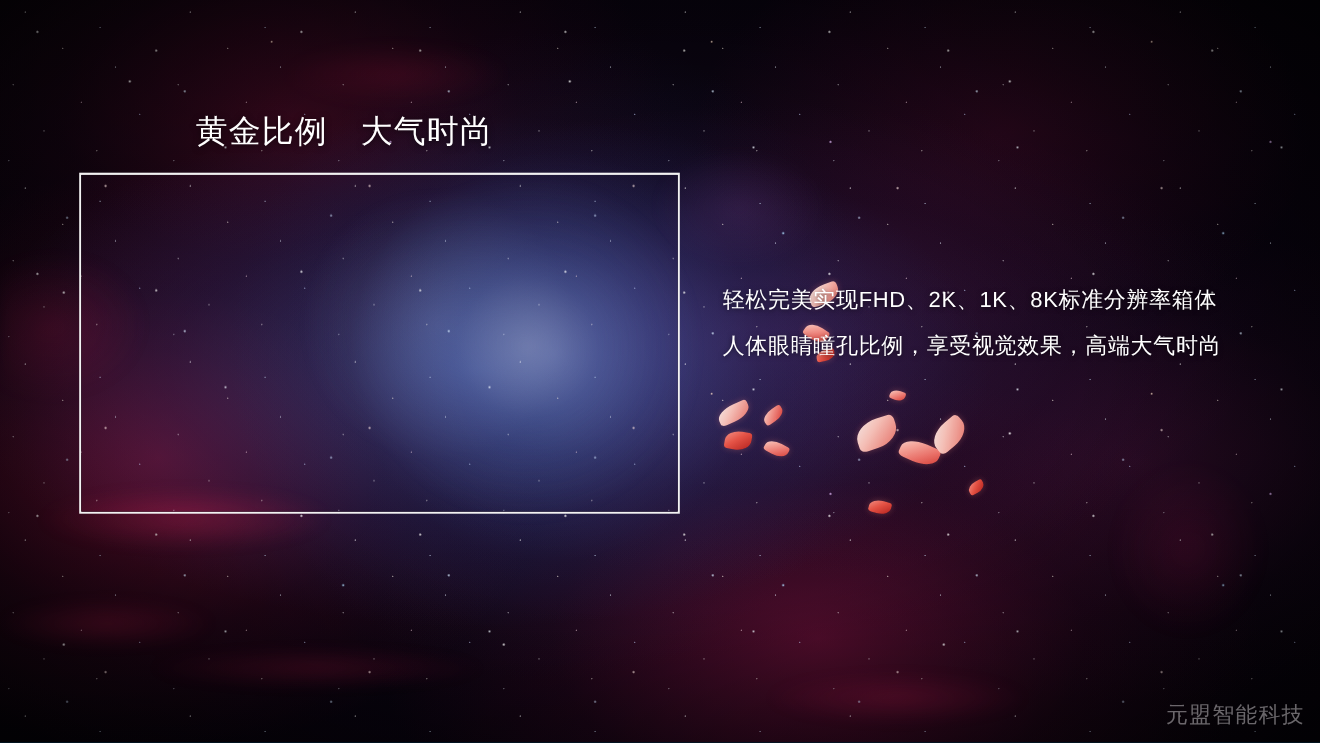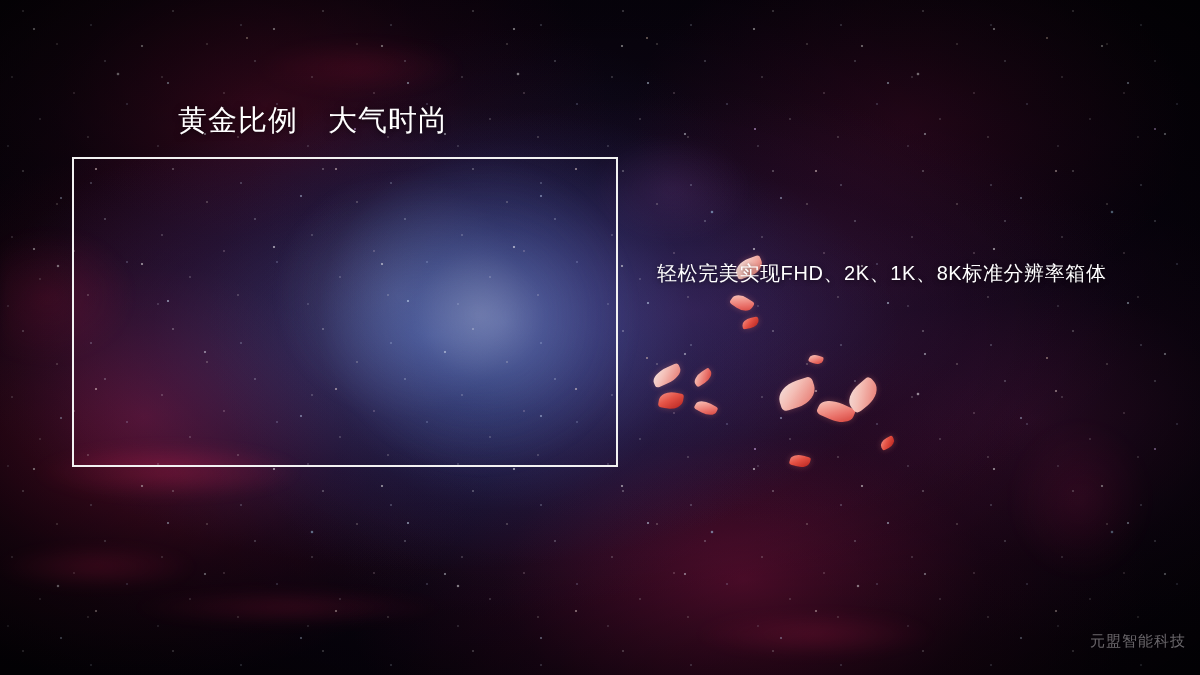--- a/index.html
+++ b/index.html
@@ -173,22 +173,22 @@
     line-height: 42px;
     color: #ffffff;
     letter-spacing: 0.6px;
     white-space: nowrap;
     text-shadow: 0 1px 5px rgba(0,0,0,0.6);
   }
 
   #watermark {
     position: absolute;
     right: 14px;
-    bottom: 24px;
-    font-size: 15px;
+    bottom: 12px;
+    font-size: 20px;
     letter-spacing: 1px;
     color: rgba(190,185,190,0.55);
   }
 </style>
 </head>
 <body>
 
 <div id="slide">
 
   <div class="bg-layer bg-base"></div>
@@ -248,17 +248,18 @@
       <div class="bg-layer bg-core frame-neb"></div>
       <div class="bg-layer stars-sm frame-neb"></div>
       <div class="bg-layer stars-md frame-neb"></div>
     </div>
   </div>
 
   <div id="slide-title">黄金比例　大气时尚</div>
 
   <div id="body-copy">
     <div class="body-line">轻松完美实现FHD、2K、1K、8K标准分辨率箱体</div>
+    <div class="body-line">人体眼睛瞳孔比例，享受视觉效果，高端大气时尚</div>
   </div>
 
   <div id="watermark">元盟智能科技</div>
 
 </div>
 
 </body></html>

